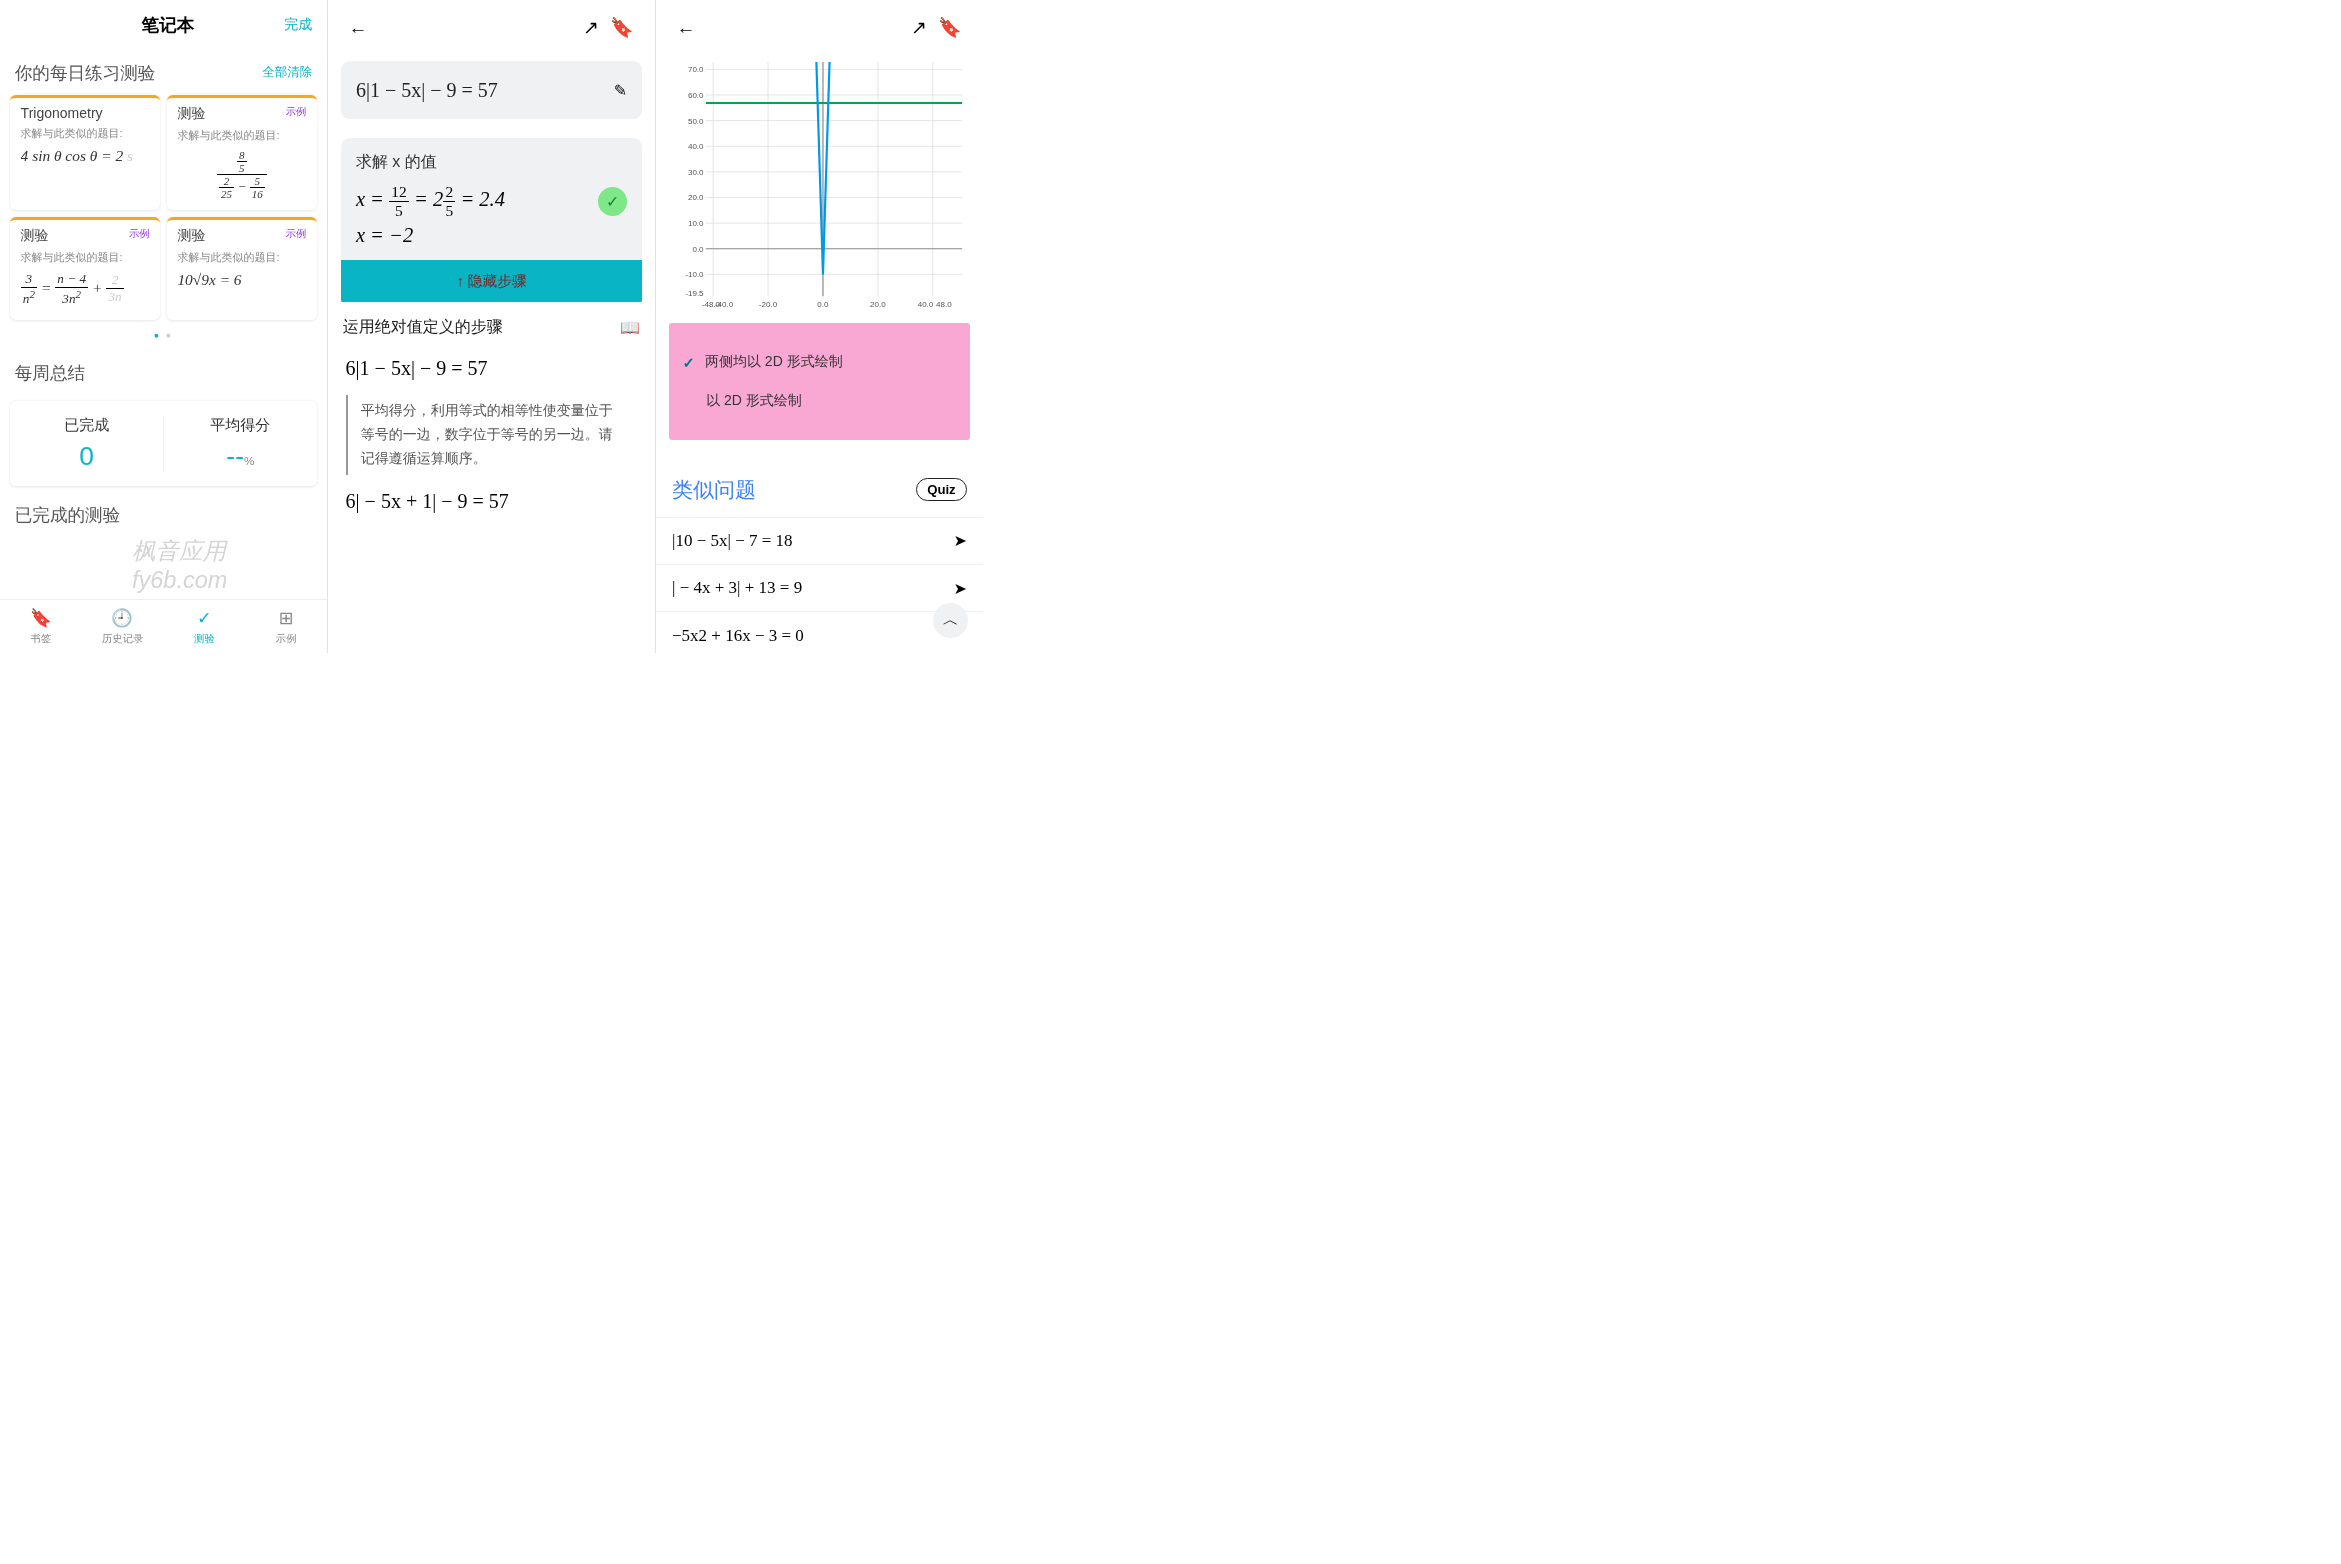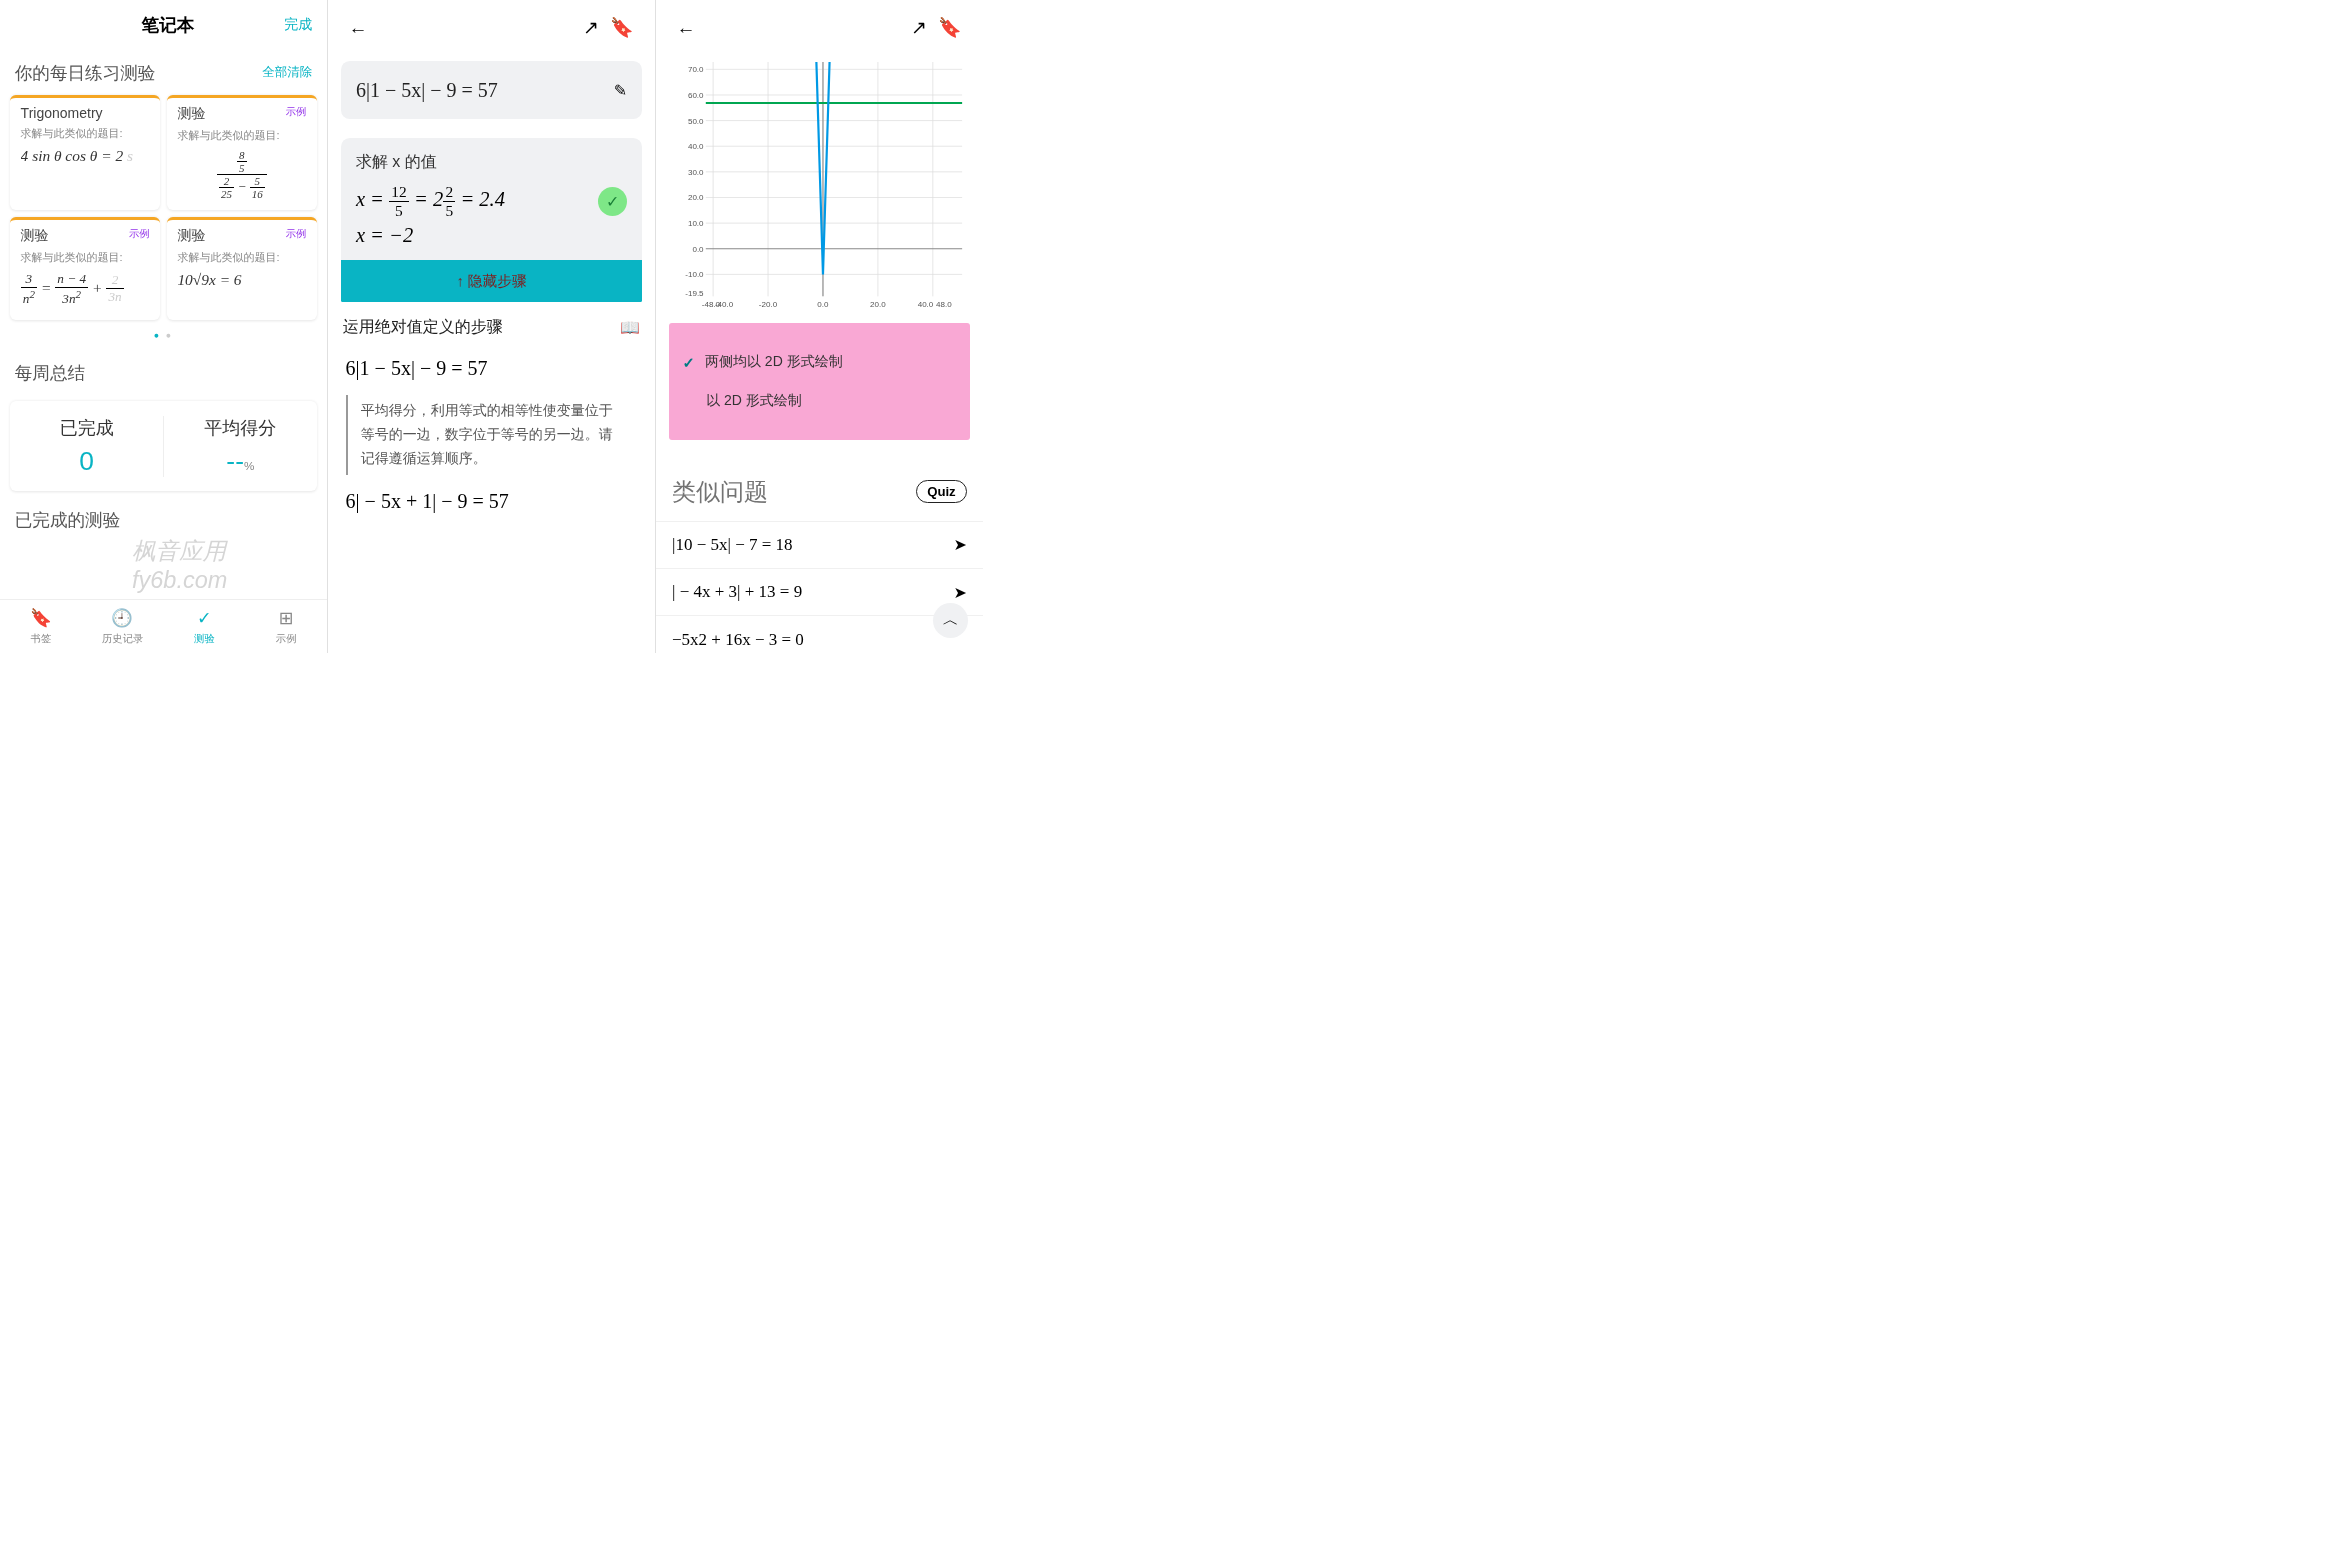--- a/index.html
+++ b/index.html
@@ -22,21 +22,21 @@
 .card-sub { color: #888; font-size: 11px; margin-bottom: 5.9px; }
 .card-math { font-family: "Times New Roman", serif; font-size: 15.4px; color: #333; font-style: italic; overflow: hidden; white-space: nowrap; }
 .frac { display: inline-block; vertical-align: middle; text-align: center; font-size: 13.2px; }
 .frac .num { display: block; border-bottom: 0.7px solid #000; padding: 0 2.2px; }
 .frac .den { display: block; padding: 0 2.2px; }
 .dots { text-align: center; padding: 10.3px 0; color: #ccc; font-size: 8.8px; letter-spacing: 2.2px; }
 .dots .active { color: #09b4c4; }
 .weekly { background: #fff; border-radius: 5.9px; box-shadow: 0 0.7px 2.9px rgba(0,0,0,0.1); margin: 5.9px 10.3px; display: flex; padding: 14.7px 0; }
 .weekly-col { flex: 1; text-align: center; border-right: 0.7px solid #eee; }
 .weekly-col:last-child { border-right: none; }
-.weekly-label { font-size: 18px; color: #333; margin-bottom: 5.9px; }
+.weekly-label { font-size: 15px; color: #333; margin-bottom: 5.9px; }
 .weekly-value { font-size: 26.4px; color: #09b4c4; font-weight: 500; }
 .weekly-pct { font-size: 11.7px; color: #888; }
 .bottom-nav { display: flex; border-top: 0.7px solid #eee; padding: 7.3px 0; position: absolute; bottom: 0; left: 0; right: 0; background: #fff; }
 .nav-item { flex: 1; text-align: center; color: #888; }
 .nav-item.active { color: #09b4c4; }
 .nav-icon { font-size: 17.6px; display: block; margin-bottom: 2.2px; }
 .nav-label { font-size: 10.3px; }
 .watermark { position: absolute; bottom: 59px; left: 132px; right: 0; opacity: 0.35; color: #888; font-size: 23.5px; font-style: italic; pointer-events: none; }
 
 
@@ -59,21 +59,21 @@
 
 
 .chart-area { padding: 7.3px 13.2px 4.4px; position: relative; }
 .chart { width: 100%; height: 249px; background: #fff; position: relative; }
 svg { display: block; }
 .chart-options { background: #f9a8d4; border-radius: 3px; margin: 7.3px 13.2px; padding: 20px 0; }
 .opt { display: flex; align-items: center; padding: 10.3px 13.2px; font-size: 14px; color: #333; }
 .opt.sel::before { content: "✓"; color: #007b83; font-weight: bold; margin-right: 10.3px; font-size: 14.7px; }
 .opt.nosel { padding-left: 37px; }
 .sim-header { display: flex; align-items: center; padding: 13.2px 16px; margin-top: 14.7px; }
-.sim-title { font-size: 24px; color: #737373; font-family: Liberation Serif, serif; }
+.sim-title { font-size: 21px; color: #3b82f6; font-family: Liberation Serif, serif; }
 .quiz-btn { margin-left: auto; border: 1.5px solid #222; border-radius: 13.2px; padding: 2.9px 10.3px; font-size: 13.2px; background: #fff; font-weight: 600; }
 .sim-item { display: flex; align-items: center; padding: 13.2px 16px; border-top: 0.7px solid #f0f0f0; }
 .sim-math { font-family: "Times New Roman", serif; font-size: 17px; }
 .arrow { margin-left: auto; font-size: 16px; }
 .up-btn { position: absolute; bottom: 14.7px; right: 14.7px; width: 35px; height: 35px; background: #f0f1f3; border-radius: 50%; display: flex; align-items: center; justify-content: center; font-size: 16px; }
 </style>
 </head>
 <body>
 
 <div class="container">

